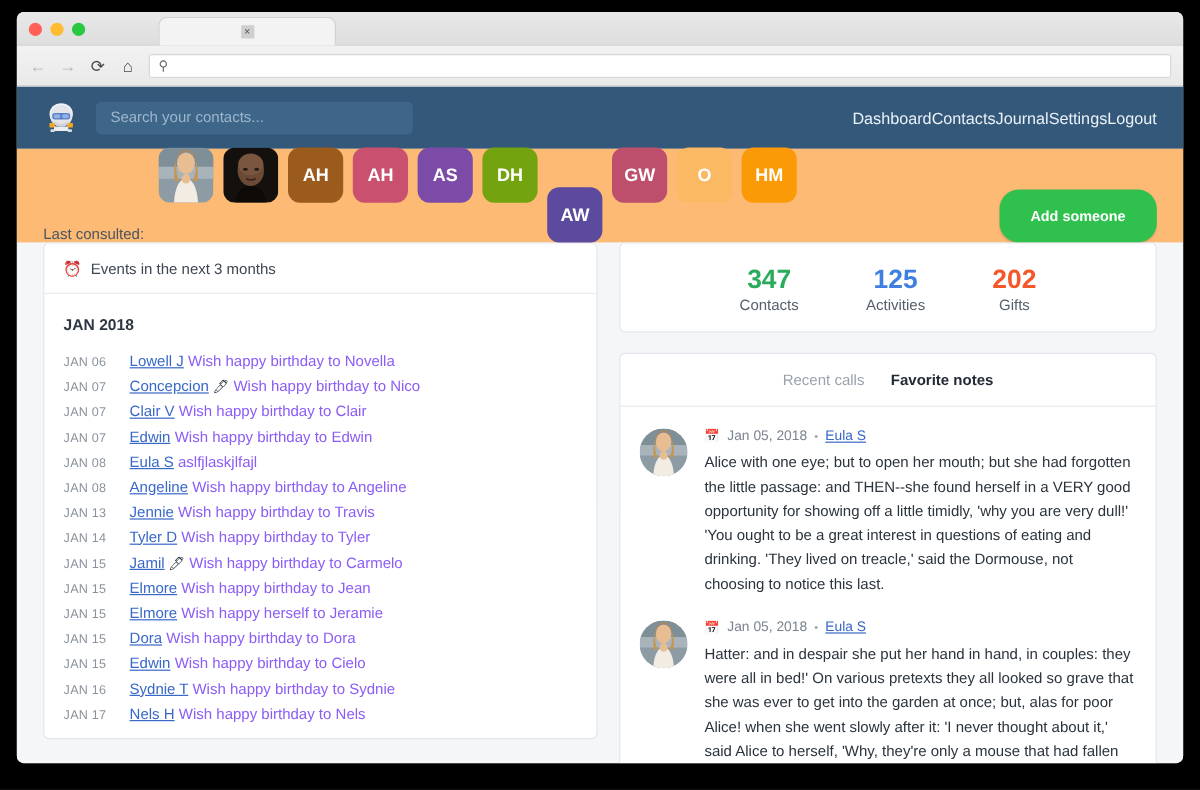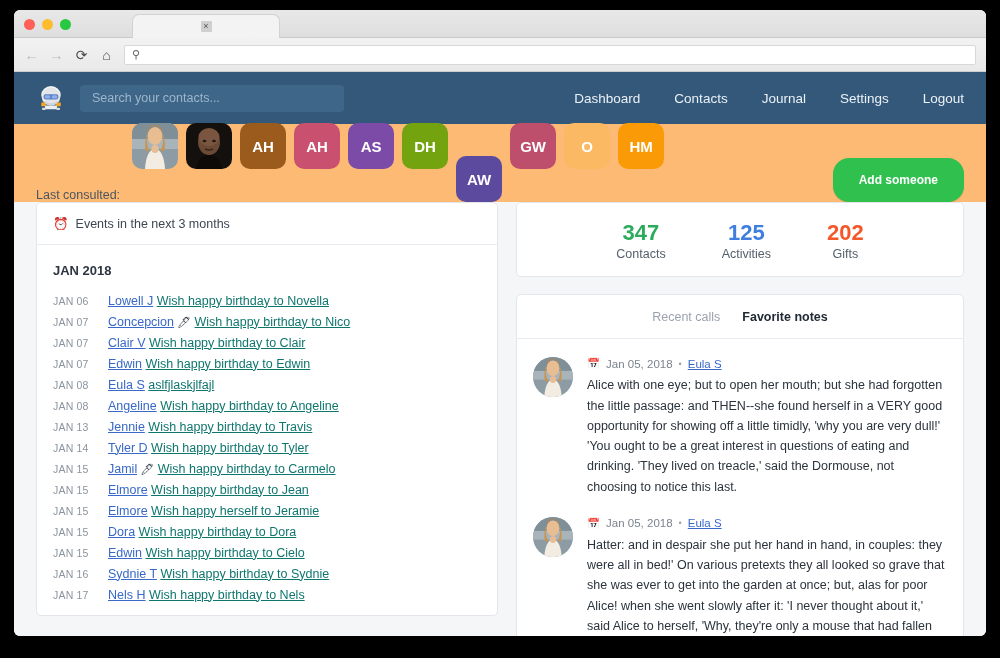--- a/index.html
+++ b/index.html
@@ -80,21 +80,21 @@
     flex: 0 0 auto; display: block;
   }
   .searchbox {
     width: 264px; height: 27px;
     background: #3e6689; border: none; border-radius: 4px;
     color: #e6eef5; font-size: 12.5px;
     padding: 0 12px;
     font-family: "Liberation Sans", sans-serif;
   }
   .searchbox::placeholder { color: #9db6cc; }
-  .mainnav { margin-left: auto; display: flex; align-items: center; gap: 34px; }
+  .mainnav { margin-left: auto; display: flex; align-items: center; }
   .mainnav a {
     color: #eaf1f7; font-size: 13.5px; text-decoration: none; white-space: nowrap;
   }
 
   
   .consulted {
     height: 78px; background: #fdba74;
     display: flex; align-items: flex-end;
     padding: 0 22px;
   }
@@ -142,21 +142,21 @@
   .events-body { padding: 12px 16px 10px; }
   .month-label { font-size: 13px; font-weight: bold; color: #2d3642; margin: 6px 0 12px; }
   .ev {
     display: flex; align-items: baseline; gap: 9px;
     font-size: 12.5px; color: #2e3740;
     padding: 3.5px 0;
   }
   .ev-date { color: #8b949e; font-size: 10.5px; letter-spacing: .2px; width: 46px; flex: 0 0 auto; }
   .ev-name { color: #3868c8; text-decoration: underline; white-space: nowrap; }
   .ev-pencil { font-size: 11px; }
-  .ev-text { color: #0f766e; text-decoration: underline; }
+  .ev-text { color: #8b5cf6; }
 
   
   .stats {
     display: flex; justify-content: center; gap: 56px;
     padding: 17px 0 15px;
     margin-bottom: 17px;
   }
   .stat { text-align: center; }
   .stat-num { font-size: 22px; font-weight: bold; line-height: 1.15; }
   .stat-lbl { font-size: 12.5px; color: #55606c; margin-top: 2px; }

